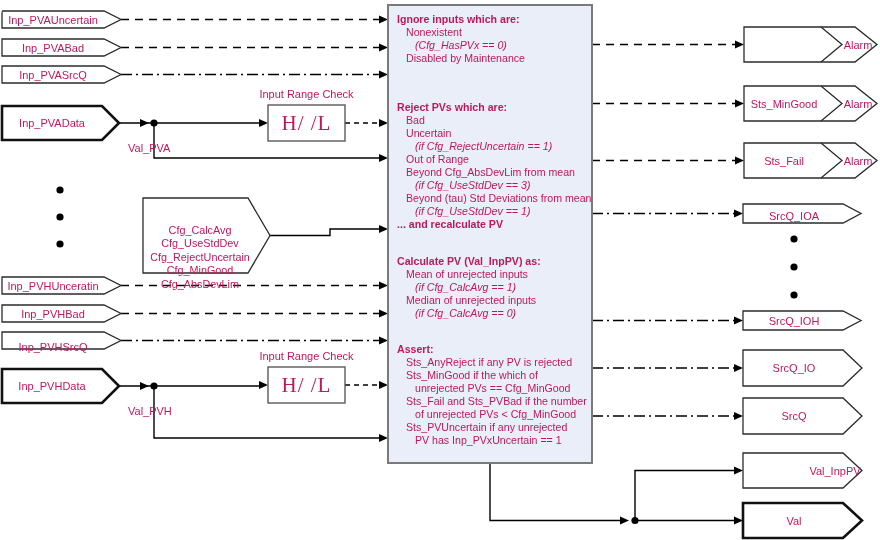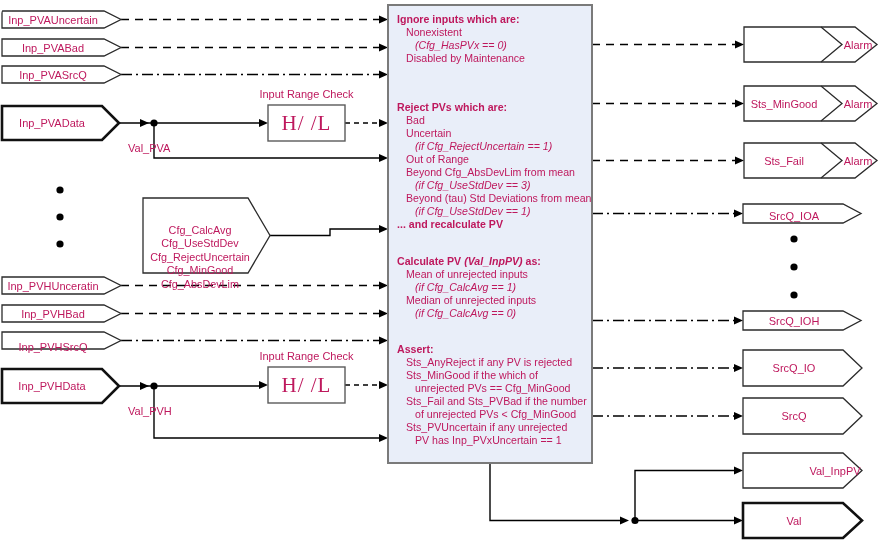--- a/index.html
+++ b/index.html
@@ -8,21 +8,21 @@
   #wires{position:absolute;left:0;top:0;width:880px;height:540px;}
   .lbl{position:absolute;display:flex;align-items:center;justify-content:center;
        font-size:11px;white-space:nowrap;}
   .lbl.left{justify-content:flex-start;}
   .serif{font-family:"Liberation Serif", serif;font-size:21px;letter-spacing:1px;}
   .sec{position:absolute;left:395px;width:196px;font-size:10.6px;line-height:13px;}
   .sec div{white-space:nowrap;}
   .it{font-weight:bold;padding-left:2px;}
   .i1{padding-left:11px;}
   .i2{padding-left:20px;font-style:italic;}
-  .bi{font-style:italic;}
+  .bi{}
 </style>
 </head>
 <body>
 
 <div id="canvas">
 
 <svg id="wires" viewBox="0 0 880 540" xmlns="http://www.w3.org/2000/svg">
 
   <g stroke="#000" stroke-width="1.4" fill="none">
 

